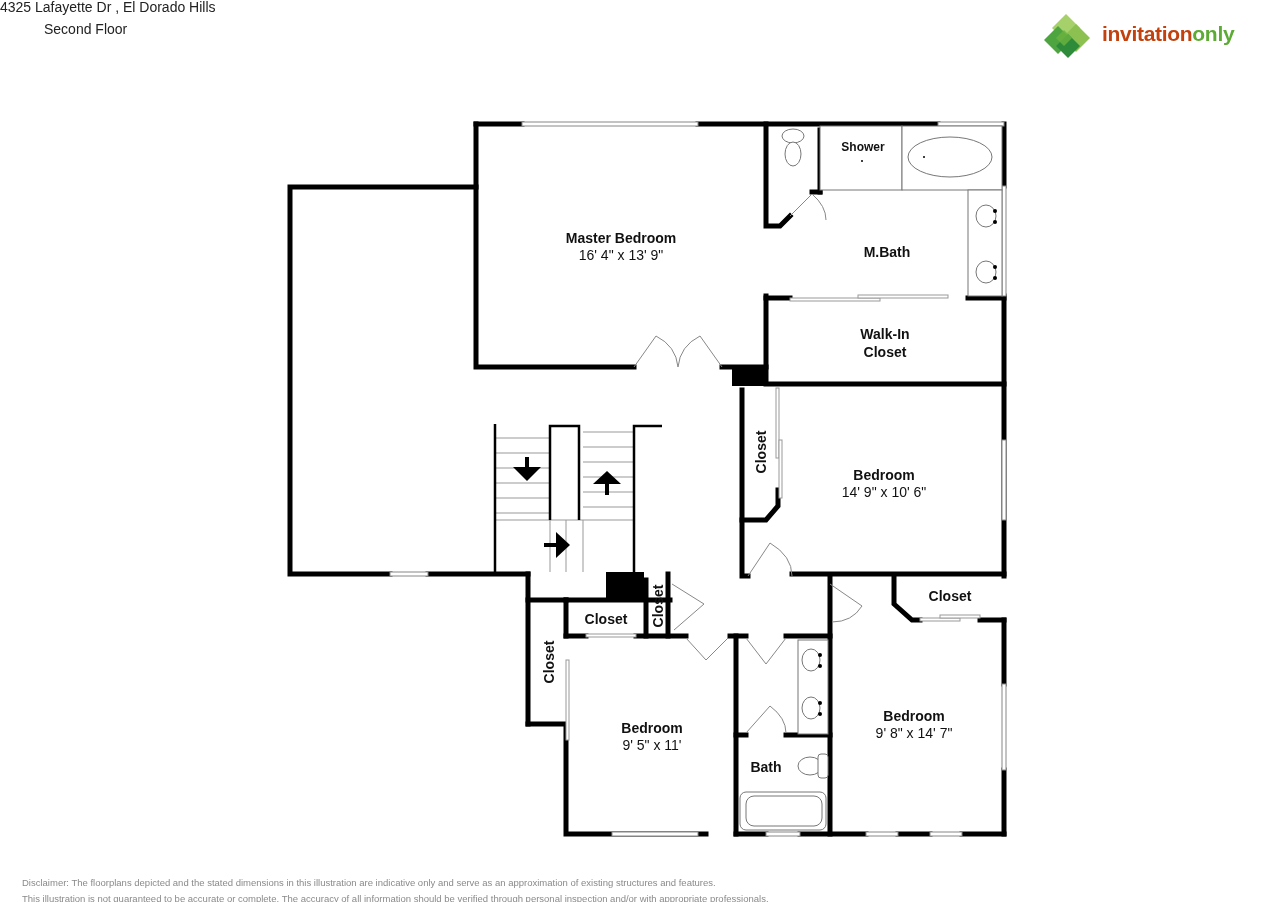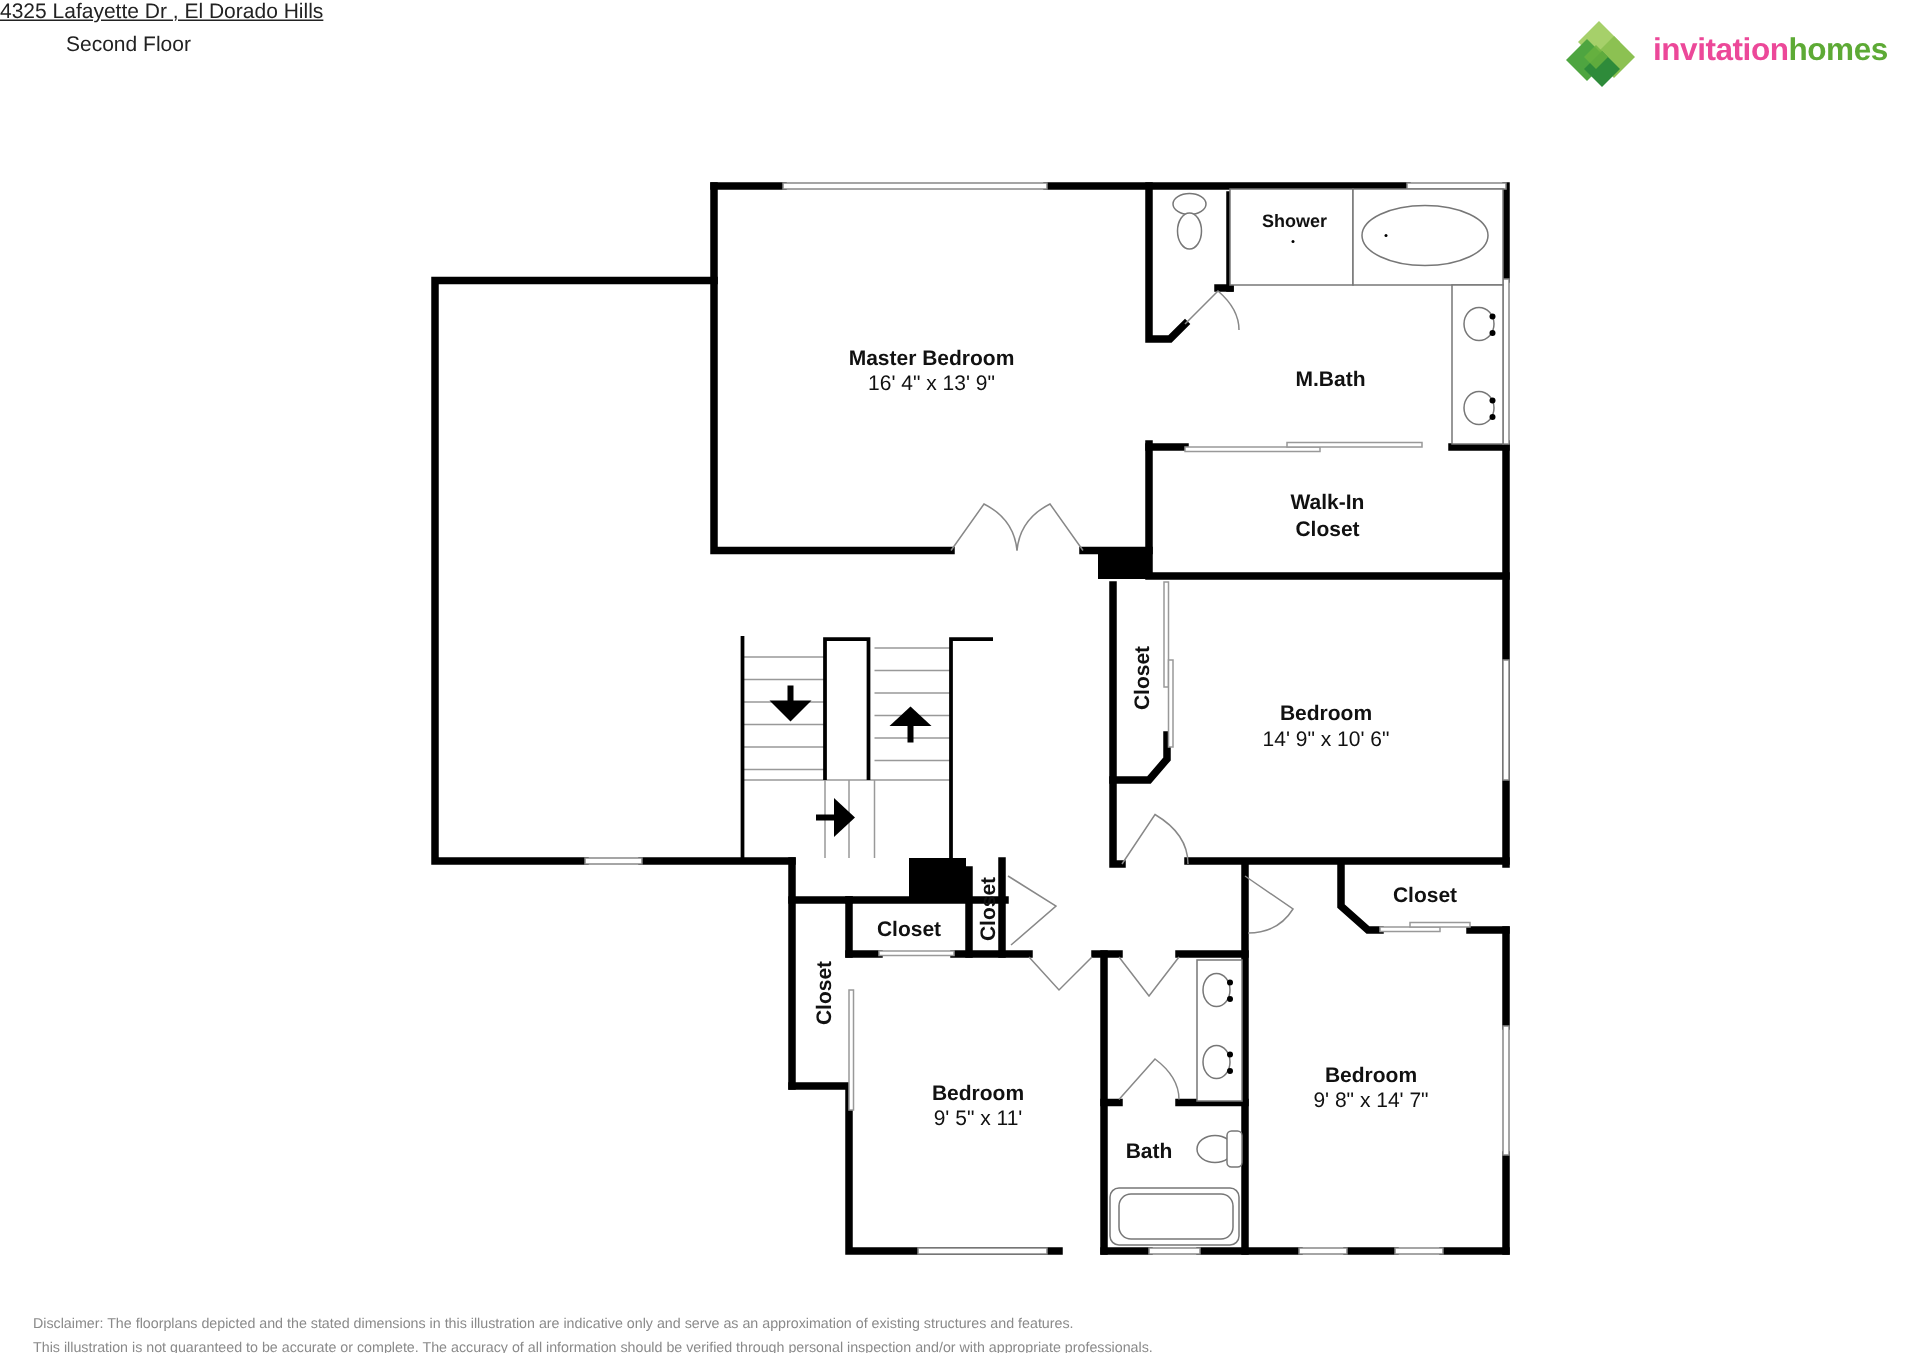--- a/index.html
+++ b/index.html
@@ -1,24 +1,24 @@
 <!DOCTYPE html>
 <html><head>
 <meta charset="utf-8">
 <style>
   html, body { margin: 0; padding: 0; background: #ffffff; }
   body { width: 1280px; height: 902px; position: relative; overflow: hidden;
          font-family: "Liberation Sans", sans-serif; color: #111; }
   .hdr { position: absolute; left: 0; font-size: 14px; color: #222; line-height: 1; }
-  #addr { top: 0px; text-decoration: underline; }
+  #addr { top: 0px; }
   #floor { top: 22px; margin-left: 44px; }
   .logo { position: absolute; left: 1044px; top: 12px; width: 236px; height: 48px; }
   .logo-text { position: absolute; left: 58px; top: 10px; font-size: 21px; font-weight: bold;
                letter-spacing: -0.3px; white-space: nowrap; }
-  .logo-text .w1 { color: #ec4899; }
+  .logo-text .w1 { color: #c2410c; }
   .logo-text .w2 { color: #5daa35; }
   .disc { position: absolute; left: 22px; font-size: 9.5px; color: #8a8a8a; white-space: nowrap; }
   #disc1 { top: 877px; }
   #disc2 { top: 893px; }
   svg.plan { position: absolute; left: 0; top: 0; }
   .lbl { font-family: "Liberation Sans", sans-serif; font-weight: bold; font-size: 14px; fill: #111; }
   .dim { font-family: "Liberation Sans", sans-serif; font-size: 14px; fill: #111; }
 </style>
 </head>
 <body>
@@ -28,21 +28,21 @@
 
 <div class="logo">
   <svg width="50" height="48" viewBox="0 0 50 48">
     <polygon points="22,2 36,16 22,30 8,16" fill="#a6d06a"></polygon>
     <polygon points="32,12 46,26 32,40 18,26" fill="#8cc152"></polygon>
     <polygon points="14,14 28,28 14,42 0,28" fill="#4ea540"></polygon>
     <polygon points="24,22 36,34 24,46 12,34" fill="#2e8b3a"></polygon>
     <polygon points="20,18 28,26 20,34 12,26" fill="#6cb33f" opacity="0.8"></polygon>
   </svg>
   <div class="logo-text">
-    <span class="w1">invitation</span><span class="w2">homes</span>
+    <span class="w1">invitation</span><span class="w2">only</span>
   </div>
 </div>
 
 <svg class="plan" width="1280" height="902" viewBox="0 0 1280 902">
   <g stroke="#000" stroke-width="5" fill="none" stroke-linecap="square">
 
     <polyline points="476,187 290,187 290,574 390,574"></polyline>
     <polyline points="428,574 528,574"></polyline>
 
     <polyline points="476,124 476,367 634,367"></polyline>

